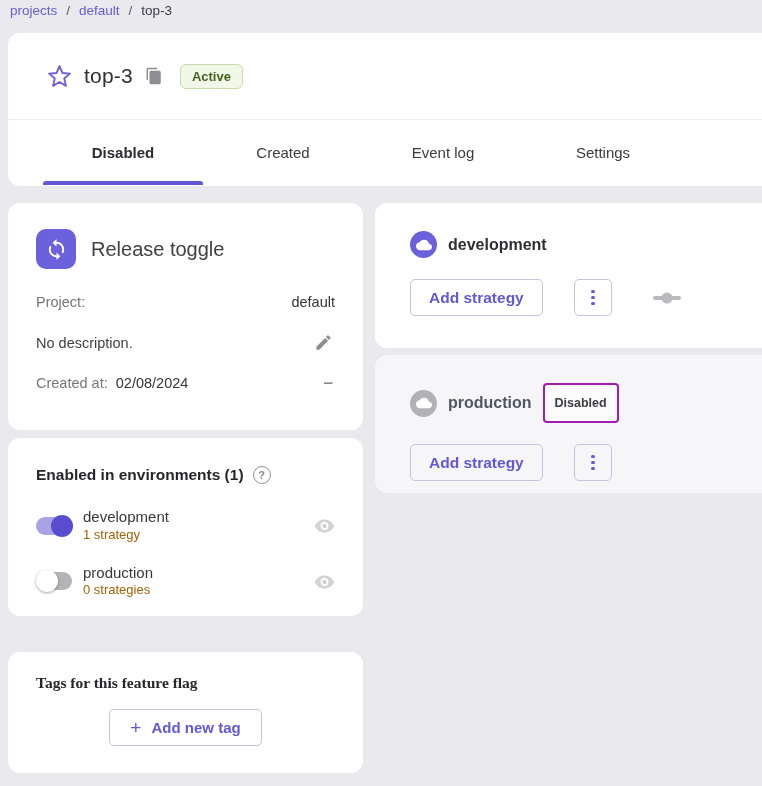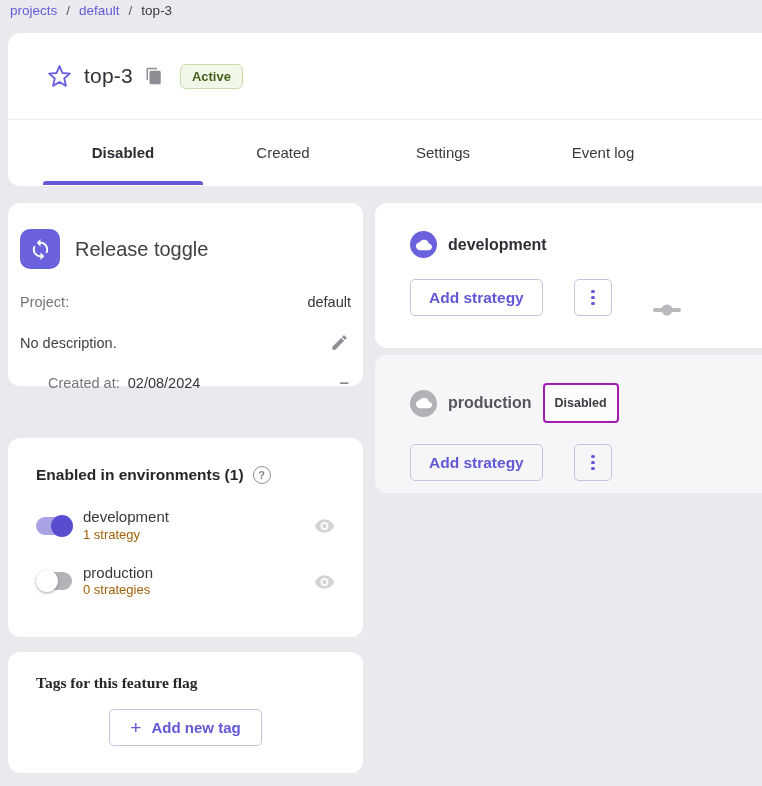--- a/index.html
+++ b/index.html
@@ -46,38 +46,38 @@
   .tab.active { font-weight:700; color:#2c2c32; }
   .tab-underline {
     position:absolute; bottom:0; left:35px; width:160px; height:4px;
     background:#6258d6; border-radius:3px 3px 0 0;
   }
 
   
   .card { position:absolute; background:#fff; border-radius:12px; }
 
   
-  .details-card { top:203px; left:8px; width:355px; height:183px; padding:26px 12px; }
+  .details-card { top:203px; left:8px; width:355px; height:227px; padding:26px 28px; }
   .flag-type-row { display:flex; align-items:center; margin-bottom:25px; }
   .flag-type-icon {
     width:40px; height:40px; border-radius:10px; background:#6b61dd;
     display:flex; align-items:center; justify-content:center; flex:0 0 auto;
   }
   .flag-type-name { margin-left:15px; font-size:20px; font-weight:500; color:#404046; }
   .detail-row { display:flex; align-items:center; justify-content:space-between; font-size:14.5px; margin-bottom:21px; }
-  .detail-row:last-child { margin-bottom:0;margin-left:28px; }
+  .detail-row:last-child { margin-bottom:0; }
   .detail-label { color:#75757c; }
   .detail-value { color:#35353b; }
   .desc-text { color:#3f3f45; }
   .icon-btn { background:none; border:none; cursor:pointer; display:flex; align-items:center; justify-content:center; padding:2px; }
   .collapse-btn { color:#8d8d93; font-size:17px; font-weight:700; line-height:10px; }
   .created-pair { display:flex; gap:8px; }
 
   
-  .env-card { top:438px; left:8px; width:355px; height:199px; padding:28px 28px 0 28px; }
+  .env-card { top:438px; left:8px; width:355px; height:178px; padding:28px 28px 0 28px; }
   .env-card-title-row { display:flex; align-items:center; gap:9px; margin-bottom:24px; }
   .env-card-title { font-size:15.5px; font-weight:700; color:#26262b; }
   .help-icon {
     width:18px; height:18px; border:1.5px solid #919197; border-radius:50%;
     display:flex; align-items:center; justify-content:center;
     font-size:11px; font-weight:700; color:#85858b; cursor:pointer;
   }
   .env-row { display:flex; align-items:center; margin-bottom:20px; }
   .env-row-text { margin-left:10px; flex:1; }
   .env-row-name { font-size:15px; color:#38383e; line-height:1.25; }
@@ -117,21 +117,21 @@
   .cloud-purple { background:#6b61dd; }
   .cloud-gray { background:#b2b2b6; }
   .panel-env-name { margin-left:11px; font-size:16px; font-weight:700; }
   .name-dark { color:#2f2f35; }
   .name-gray { color:#55555d; }
   .badge-disabled {
     margin-left:11px;
     background:rgba(255,255,255,.65); border:2px solid #a21caf; color:#3c3c42;
     font-size:12.5px; font-weight:700; padding:11px 10px; border-radius:4px;
   }
-  .panel-actions { display:flex; align-items:flex-end;gap:23px; }
+  .panel-actions { display:flex; align-items:center;gap:23px; }
   .add-strategy-btn {
     background:transparent; border:1px solid #c6c3e0; border-radius:5px;
     height:37px; padding:0 18px; cursor:pointer;
     font-family:inherit; font-size:15.5px; font-weight:700; color:#6258d6;
   }
   .kebab-btn {
     margin-left:8px; width:38px; height:37px;
     background:transparent; border:1px solid #c6c3e0; border-radius:5px;
     display:flex; flex-direction:column; align-items:center; justify-content:center; gap:2.5px;
     cursor:pointer;
@@ -161,22 +161,22 @@
     <span class="copy-btn">
       <svg width="18" height="18" viewBox="0 0 24 24" fill="#8d8d93">
         <path d="M16 1H4c-1.1 0-2 .9-2 2v14h2V3h12V1zm3 4H8c-1.1 0-2 .9-2 2v14c0 1.1.9 2 2 2h11c1.1 0 2-.9 2-2V7c0-1.1-.9-2-2-2z"></path>
       </svg>
     </span>
     <span class="badge-active">Active</span>
   </div>
   <div class="tabs-row">
     <div class="tab active">Disabled</div>
     <div class="tab">Created</div>
+    <div class="tab">Event log</div>
     <div class="tab">Settings</div>
-    <div class="tab">Event log</div>
     <div class="tab-underline"></div>
   </div>
 </section>
 
 <section class="card details-card">
   <div class="flag-type-row">
     <span class="flag-type-icon">
       <svg width="23" height="23" viewBox="0 0 24 24" fill="#ffffff">
         <path d="M12 4V1L8 5l4 4V6c3.31 0 6 2.69 6 6 0 1.01-.25 1.97-.7 2.8l1.46 1.46A7.93 7.93 0 0 0 20 12c0-4.42-3.58-8-8-8z"></path>
         <path d="M12 18c-3.31 0-6-2.69-6-6 0-1.01.25-1.97.7-2.8L5.24 7.74A7.93 7.93 0 0 0 4 12c0 4.42 3.58 8 8 8v3l4-4-4-4v3z"></path>

